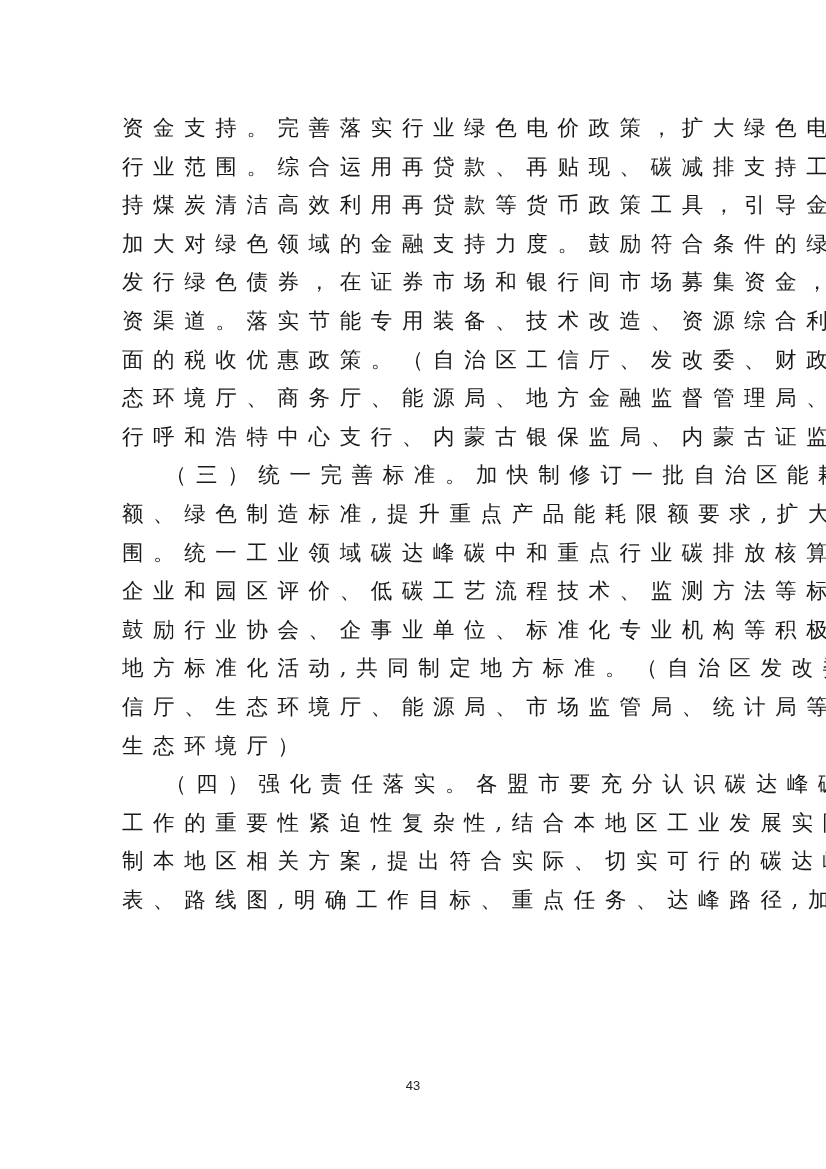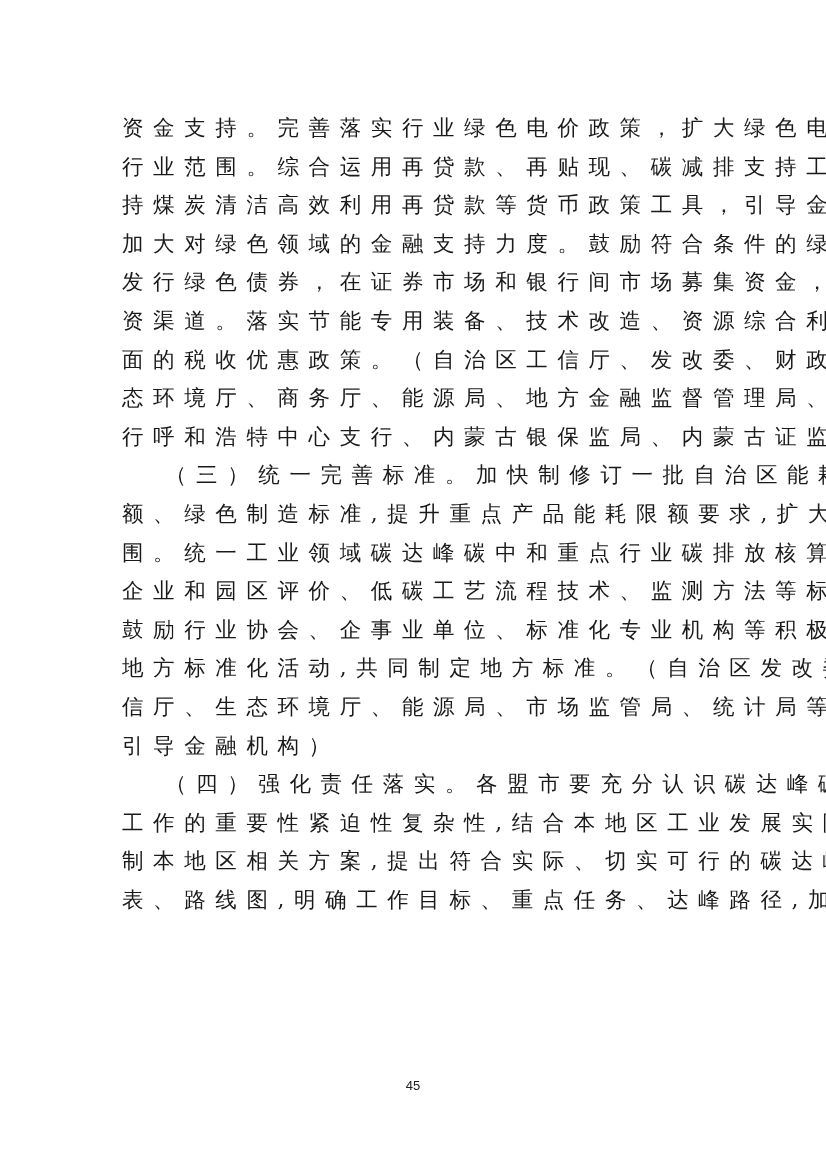--- a/index.html
+++ b/index.html
@@ -31,20 +31,20 @@
     <div class="line">面的税收优惠政策。（自治区工信厅、发改委、财政厅、生</div>
     <div class="line">态环境厅、商务厅、能源局、地方金融监督管理局、人民银</div>
     <div class="line">行呼和浩特中心支行、内蒙古银保监局、内蒙古证监局、国</div>
     <div class="line indent">（三）统一完善标准。加快制修订一批自治区能耗限</div>
     <div class="line">额、绿色制造标准,提升重点产品能耗限额要求,扩大覆盖范</div>
     <div class="line">围。统一工业领域碳达峰碳中和重点行业碳排放核算、低碳</div>
     <div class="line">企业和园区评价、低碳工艺流程技术、监测方法等标准。</div>
     <div class="line">鼓励行业协会、企事业单位、标准化专业机构等积极参与</div>
     <div class="line">地方标准化活动,共同制定地方标准。（自治区发改委、工</div>
     <div class="line">信厅、生态环境厅、能源局、市场监管局、统计局等按职</div>
-    <div class="line">引导金融机构）</div>
+    <div class="line">生态环境厅）</div>
     <div class="line indent">（四）强化责任落实。各盟市要充分认识碳达峰碳中和</div>
     <div class="line">工作的重要性紧迫性复杂性,结合本地区工业发展实际,编</div>
     <div class="line">制本地区相关方案,提出符合实际、切实可行的碳达峰时间</div>
     <div class="line">表、路线图,明确工作目标、重点任务、达峰路径,加大对工</div>
   </div>
-  <div class="page-number">45</div>
+  <div class="page-number">43</div>
 </div>
 
 </body></html>

